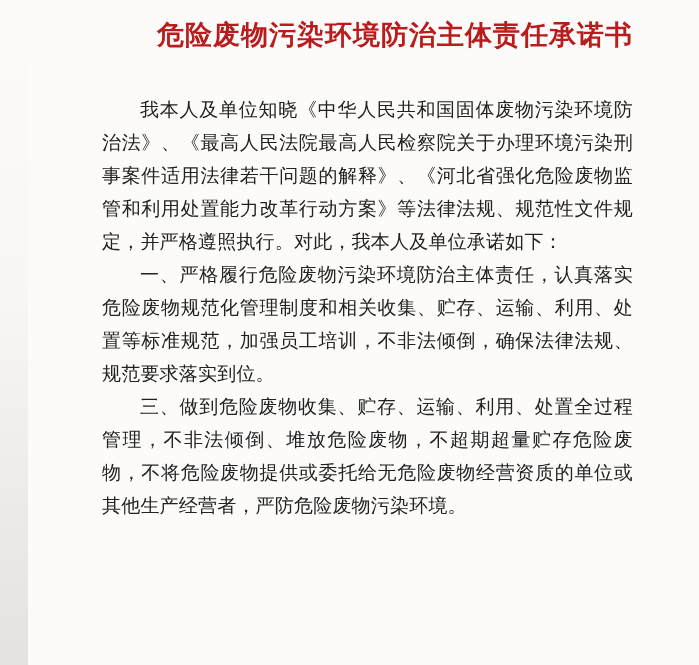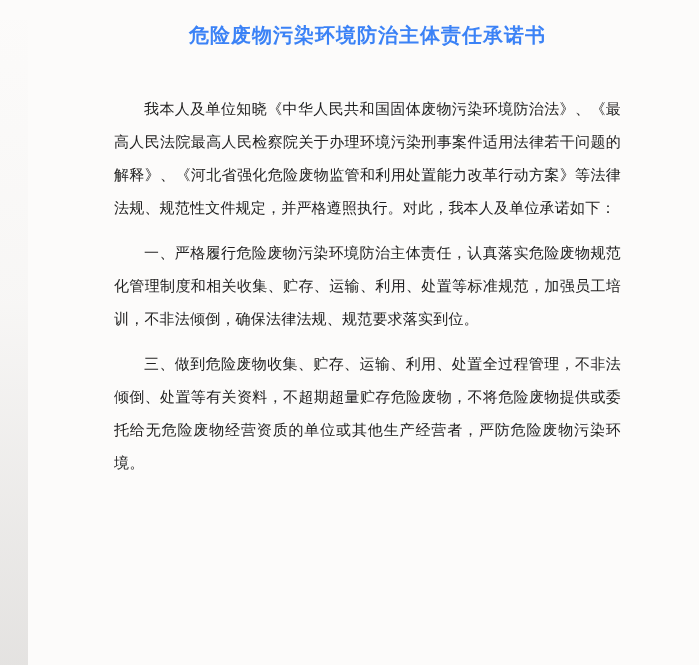--- a/index.html
+++ b/index.html
@@ -26,42 +26,42 @@
       rgba(110,105,100,0.17) 100%);
   }
 
   .content {
     position: relative;
     padding: 17px 66px 0 102px;
   }
 
   .doc-title {
     margin: 0 0 40px 0;
-    font-size: 20px;
+    font-size: 27px;
     line-height: 36px;
     font-weight: 700;
-    text-align: center;
+    text-align: right;
     letter-spacing: 1px;
-    color: #3b82f6;
+    color: #b91c1c;
   }
 
   .para {
-    margin: 12px;
-    font-size: 15px;
+    margin: 0;
+    font-size: 19px;
     line-height: 33px;
     text-align: justify;
     text-indent: 2em;
     letter-spacing: 0.2px;
     color: #222222;
   }
 </style>
 </head>
 <body>
 
 <div class="page">
   <div class="page-edge"></div>
   <div class="content">
     <h1 class="doc-title">危险废物污染环境防治主体责任承诺书</h1>
     <p class="para">我本人及单位知晓《中华人民共和国固体废物污染环境防治法》、《最高人民法院最高人民检察院关于办理环境污染刑事案件适用法律若干问题的解释》、《河北省强化危险废物监管和利用处置能力改革行动方案》等法律法规、规范性文件规定，并严格遵照执行。对此，我本人及单位承诺如下：</p>
     <p class="para">一、严格履行危险废物污染环境防治主体责任，认真落实危险废物规范化管理制度和相关收集、贮存、运输、利用、处置等标准规范，加强员工培训，不非法倾倒，确保法律法规、规范要求落实到位。</p>
-    <p class="para">三、做到危险废物收集、贮存、运输、利用、处置全过程管理，不非法倾倒、处置等有关资料，不超期超量贮存危险废物，不将危险废物提供或委托给无危险废物经营资质的单位或其他生产经营者，严防危险废物污染环境。</p>
+    <p class="para">三、做到危险废物收集、贮存、运输、利用、处置全过程管理，不非法倾倒、堆放危险废物，不超期超量贮存危险废物，不将危险废物提供或委托给无危险废物经营资质的单位或其他生产经营者，严防危险废物污染环境。</p>
   </div>
 </div>
 
 </body></html>

